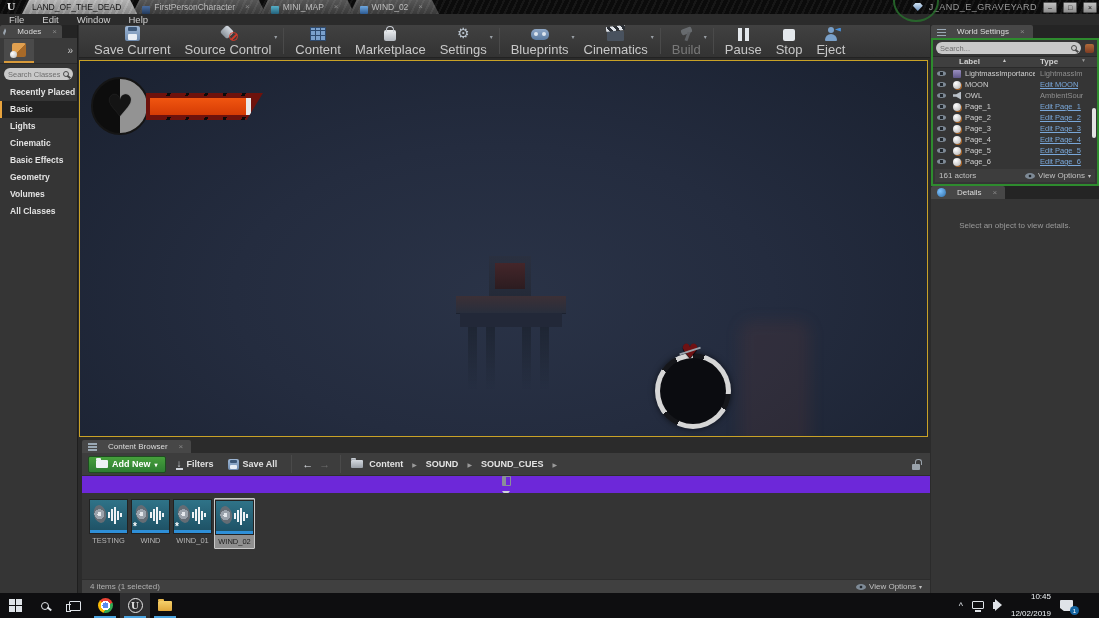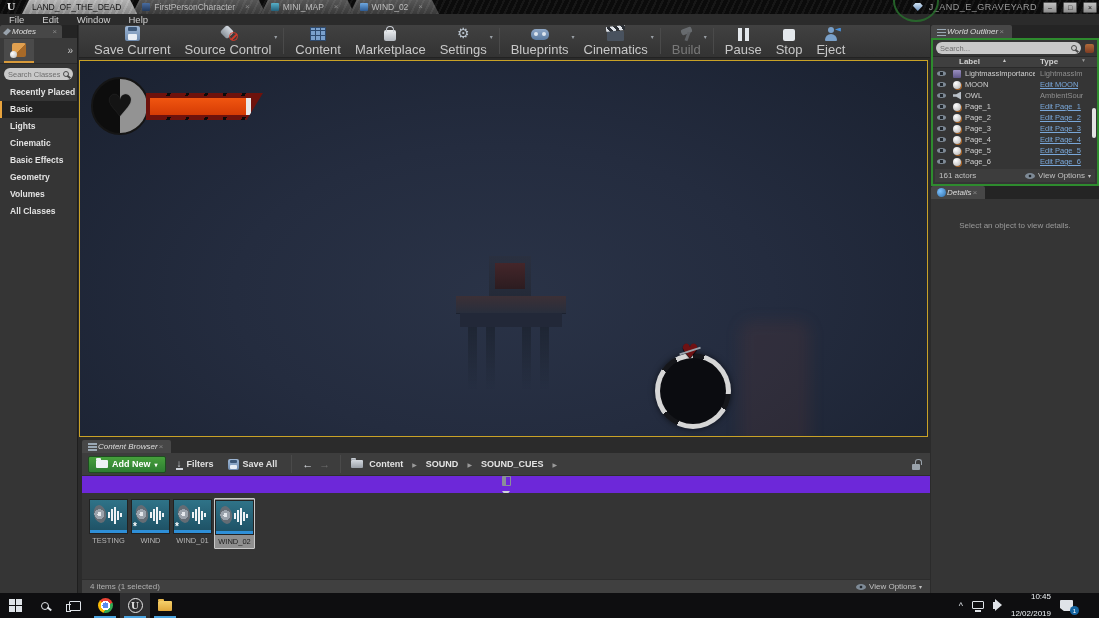--- a/index.html
+++ b/index.html
@@ -7,21 +7,21 @@
   #root{position:relative;width:1099px;height:618px;background:#2b2b2b;overflow:hidden;
         font-family:"Liberation Sans",sans-serif;color:#ccc;-webkit-font-smoothing:antialiased;}
 
   
   .titlebar{position:absolute;left:0;top:0;right:0;height:14px;background:#0b0b0b;
     background-image:repeating-linear-gradient(115deg,rgba(255,255,255,.05) 0 2px,transparent 2px 6px);}
   .ue-logo{position:absolute;left:3px;top:0px;width:16px;height:13px;color:#e8e8e8;font-size:10px;
     font-weight:bold;text-align:center;line-height:13px;font-family:"DejaVu Serif",serif;}
   .doc-tabs{position:absolute;left:22px;top:0;height:14px;display:flex;}
   .dtab{height:14px;line-height:14px;font-size:8.5px;padding:0 16px 0 10px;margin-right:-5px;
-    clip-path:polygon(7px 0,calc(100% - 7px) 0,100% 100%,0 100%);display:flex;align-items:center;gap:4px;
+    clip-path:polygon(7px 0,calc(100% - 7px) 0,100% 100%,0 100%);display:flex;align-items:flex-end;gap:4px;
     background:linear-gradient(#565656,#3a3a3a);color:#bdbdbd;white-space:nowrap;
     background-image:repeating-linear-gradient(115deg,rgba(255,255,255,.06) 0 2px,transparent 2px 6px),linear-gradient(#565656,#3a3a3a);}
   .dtab.active{background:linear-gradient(#b2b2b2,#878787);color:#161616;z-index:2;
     background-image:repeating-linear-gradient(115deg,rgba(255,255,255,.15) 0 2px,transparent 2px 6px),linear-gradient(#b2b2b2,#878787);}
   .dtab .tclose{color:#8a8a8a;font-size:8px;margin-left:6px;}
   .ti{display:inline-block;width:8px;height:8px;border-radius:1px;}
   .ti-bp{background:linear-gradient(#4a6da0,#233a5c);}
   .ti-map{background:linear-gradient(#57b0c8,#23607a);}
   .ti-snd{background:linear-gradient(#6fa8e0,#2c5a92);}
   .title-right{position:absolute;right:0;top:0;height:14px;display:flex;align-items:center;gap:6px;padding-right:2px;}
@@ -31,22 +31,22 @@
     color:#111;font-size:7px;line-height:9px;text-align:center;border-radius:1px;}
   .anno-circle{position:absolute;left:893px;top:-20px;width:46px;height:42px;border:2px solid rgba(40,110,45,.85);
     border-radius:50%;z-index:9;pointer-events:none;}
 
   
   .menubar{position:absolute;left:0;top:14px;right:0;height:11px;background:#2b2b2b;display:flex;align-items:center;}
   .menu-item{font-size:9.5px;color:#cfcfcf;padding:0 9px;}
 
   
   .modes{position:absolute;left:0;top:25px;width:78px;bottom:25px;background:#353535;border-right:1px solid #1e1e1e;}
-  .ptab{height:13px;display:flex;align-items:center;gap:1px;background:#474747;width:62px;padding:0 3px;
-    font-size:8px;color:#ddd;border-radius:2px 2px 0 0;font-style:italic;}
+  .ptab{height:13px;display:flex;align-items:center;gap:11px;background:#474747;width:62px;padding:0 3px;
+    font-size:8px;color:#ddd;border-radius:2px 2px 0 0;}
   .ptab-row{background:#242424;display:flex;justify-content:space-between;}
   .pclose{color:#888;font-size:8px;margin-left:auto;padding-right:2px;}
   .i-wrench{width:8px;height:8px;background:#9aa4ae;clip-path:polygon(0 70%,60% 10%,100% 40%,40% 100%);}
   .mode-tools{height:26px;background:#3a3a3a;display:flex;align-items:center;border-bottom:1px solid #2a2a2a;}
   .mode-sel{width:30px;height:24px;background:#4a4a4a;border-bottom:2px solid #d89a3a;display:flex;align-items:center;justify-content:center;margin-left:4px;}
   .i-cube{width:14px;height:14px;background:linear-gradient(135deg,#e0a050 0 50%,#a86a28 50%);border-radius:2px;position:relative;}
   .i-cube:before{content:"";position:absolute;left:-2px;bottom:-1px;width:7px;height:7px;border-radius:50%;background:radial-gradient(circle at 35% 35%,#fff,#b8b8b8);}
   .mode-chevrons{margin-left:auto;margin-right:4px;color:#c8c8c8;font-size:10px;}
   .searchbox{display:flex;align-items:center;background:#c9c9c9;border-radius:7px;height:12px;margin:4px 4px;padding:0 4px;gap:3px;}
   .searchbox input{flex:1;min-width:0;border:none;outline:none;background:transparent;font-size:7.5px;color:#333;font-family:inherit;}
@@ -523,21 +523,21 @@
         <span>View Options</span>
         <span style="font-size:6px;">▾</span>
       </div>
     </div>
   </div>
 
   <div class="outliner">
     <div class="ptab-row">
       <div class="ptab" style="width:auto;padding:0 6px;">
         <span class="i-rows"></span>
-        <span>World Outliner</span>
+        <span>World Settings</span>
         <span class="pclose">×</span>
       </div>
     </div>
     <div class="wo-body">
       <div class="wo-search">
         <div class="searchbox">
           <input type="text" placeholder="Search..." style="">
           <span class="i-mag"></span>
         </div>
         <span class="i-world"></span>

